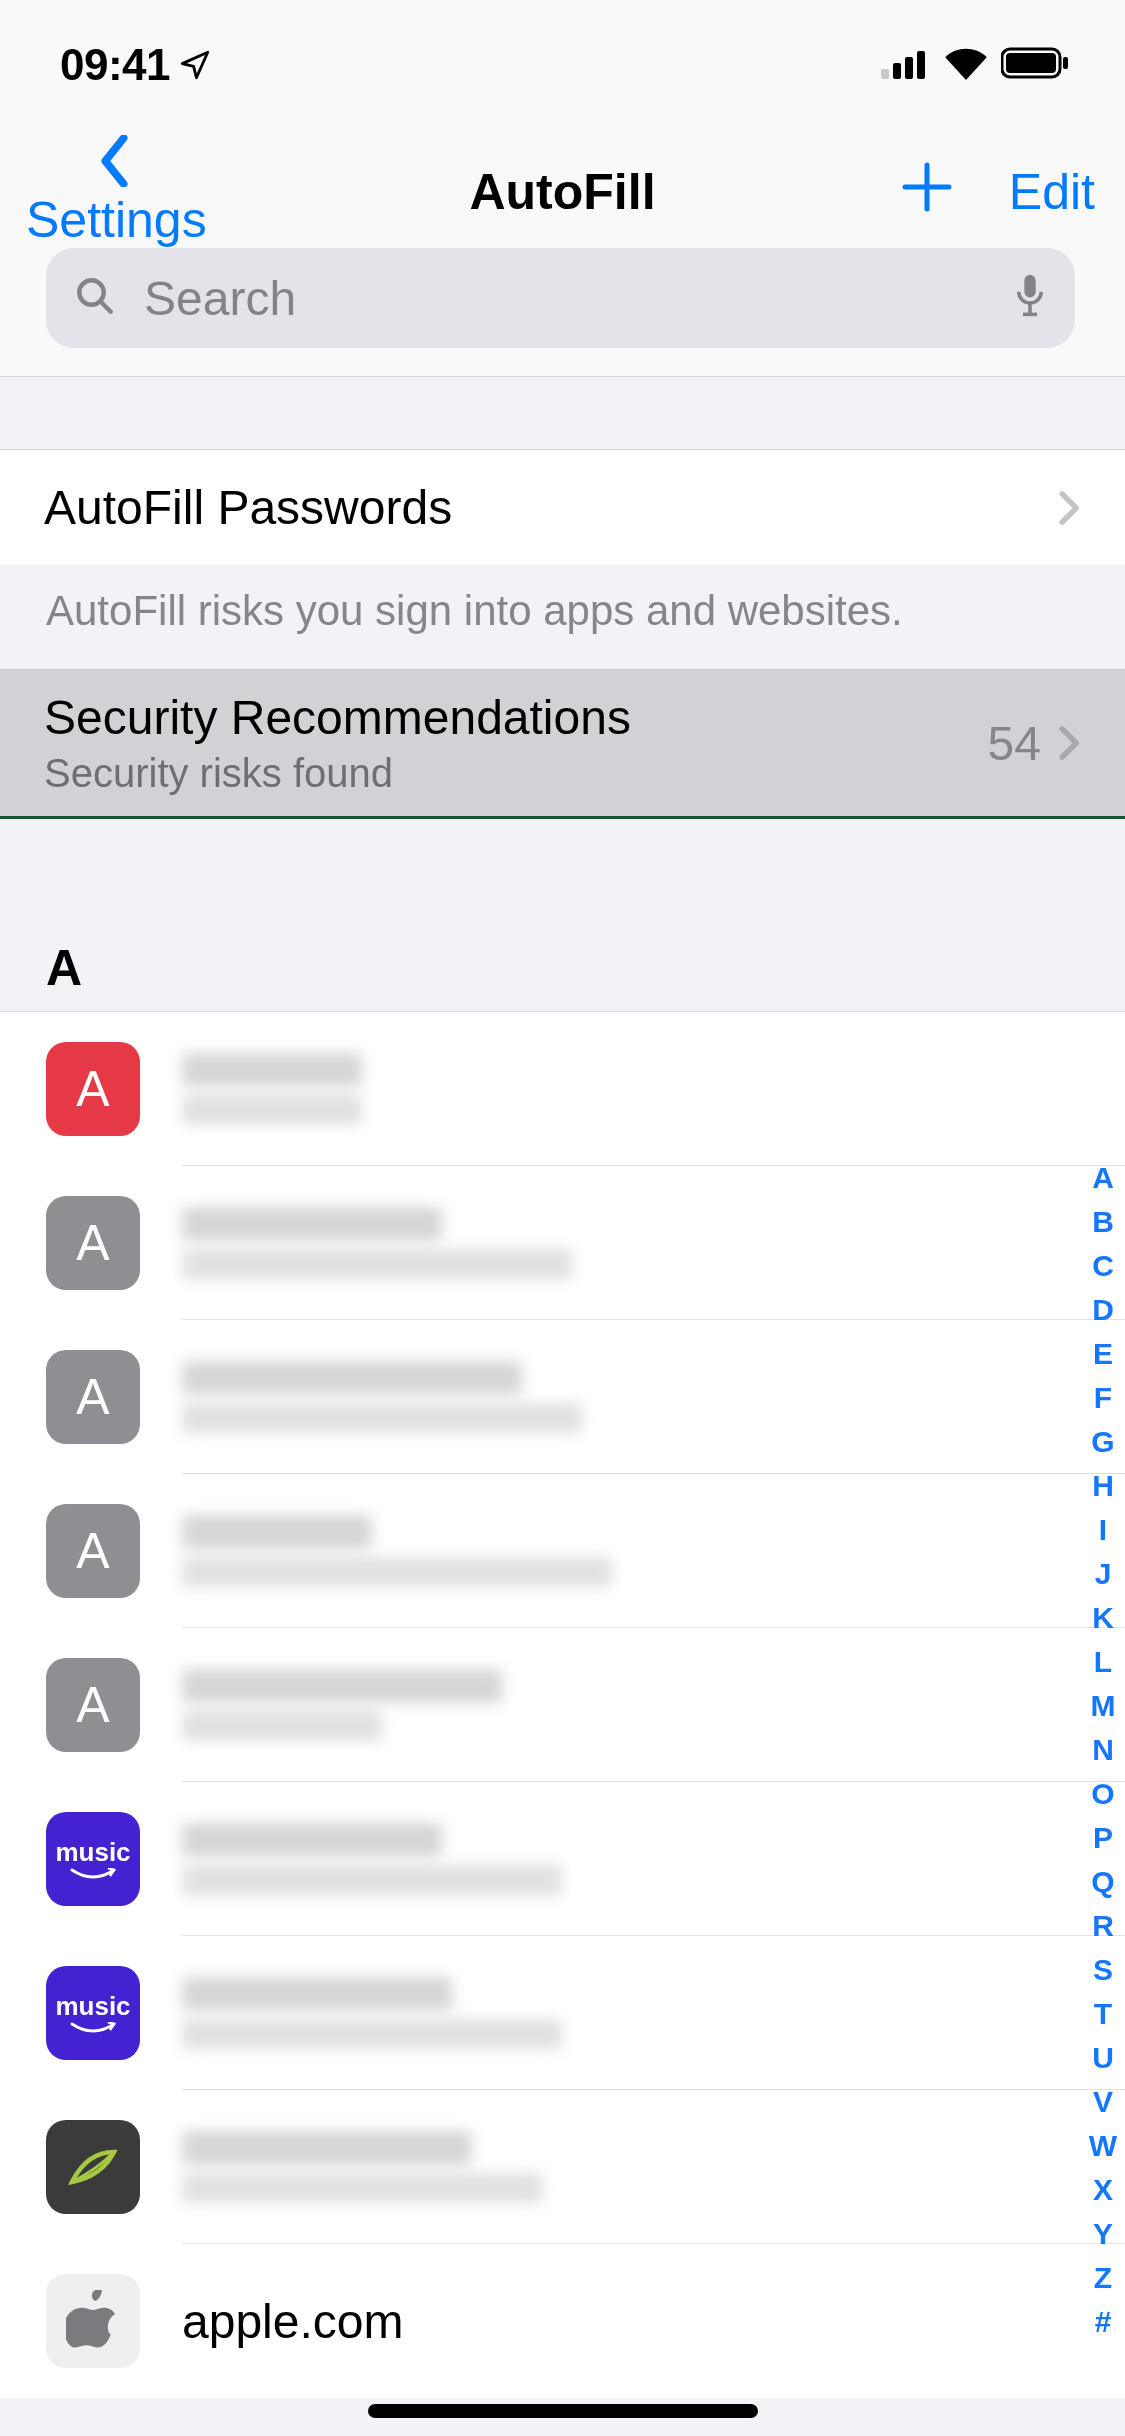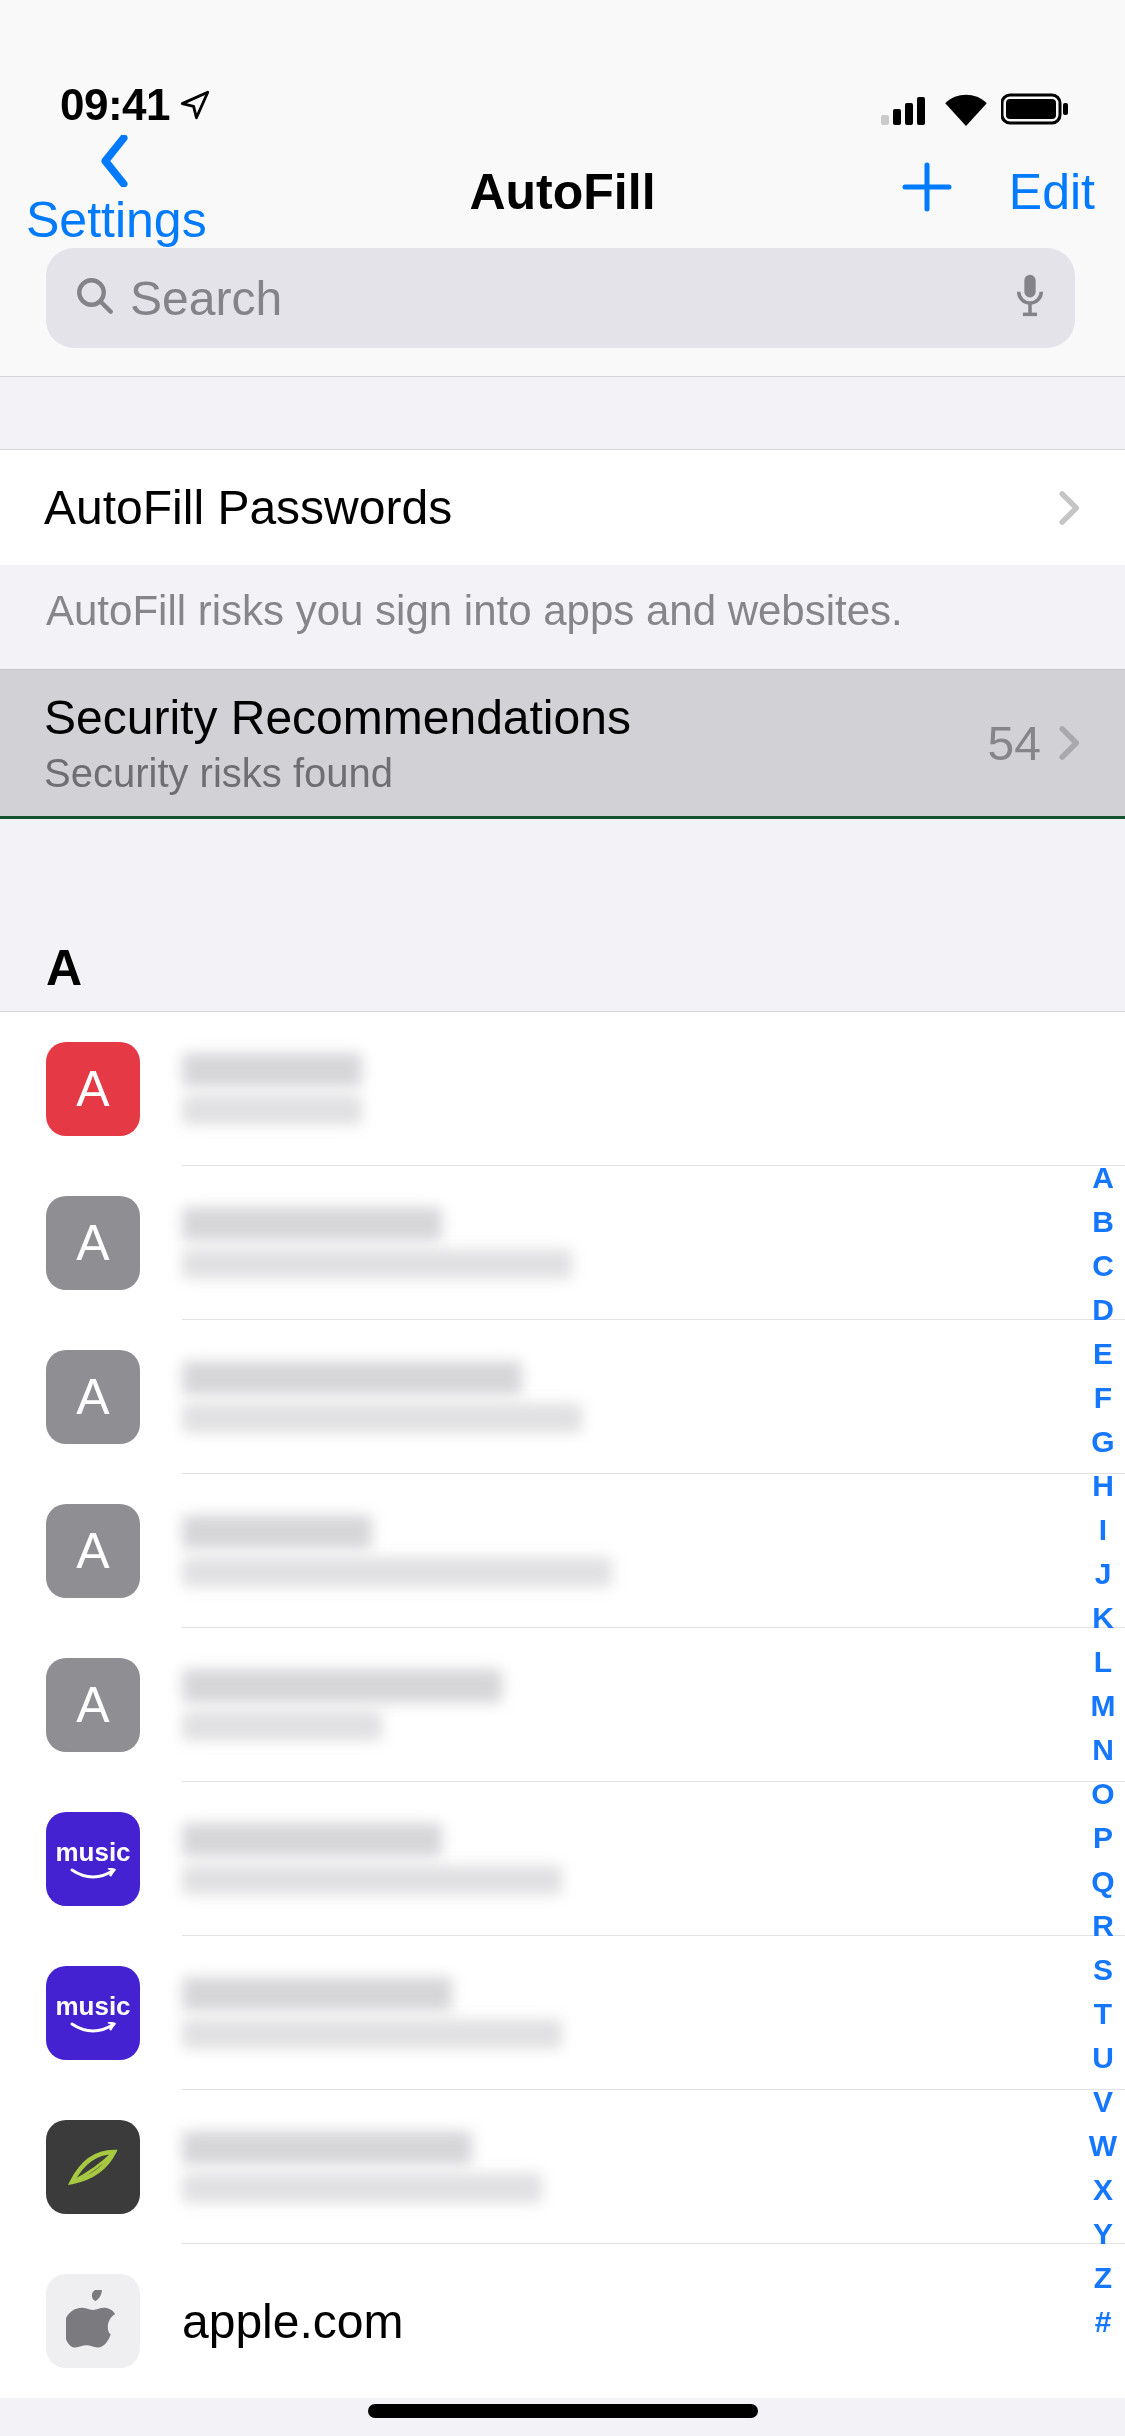--- a/index.html
+++ b/index.html
@@ -1,29 +1,29 @@
 <!DOCTYPE html>
 <html><head>
 <meta charset="utf-8">
 <style>
 * { margin: 0; padding: 0; box-sizing: border-box; -webkit-font-smoothing: antialiased; }
 html, body { width: 1125px; height: 2436px; font-family: -apple-system, "SF Pro Text", "Helvetica Neue", Arial, sans-serif; background: #f2f2f7; overflow: hidden; }
 
-.status-bar { height: 130px; display: flex; align-items: flex-end; justify-content: space-between; padding: 0 54px 0 60px; background: #f9f9f9; }
+.status-bar { height: 130px; display: flex; align-items: center; justify-content: space-between; padding: 0 54px 0 60px; background: #f9f9f9; }
 .status-left { display: flex; align-items: center; gap: 8px; font-size: 44px; font-weight: 600; letter-spacing: -0.5px; }
 .status-right { display: flex; align-items: center; gap: 12px; }
 
 .nav-bar { background: #f9f9f9; padding: 12px 30px 28px 26px; }
 .nav-top { display: flex; align-items: center; justify-content: space-between; height: 100px; }
 .nav-back { display: flex; align-items: center; gap: 4px; color: #007aff; font-size: 50px; font-weight: 400; flex-direction: column; }
 .nav-title { position: absolute; left: 50%; transform: translateX(-50%); font-size: 50px; font-weight: 600; color: #000; }
 .nav-actions { display: flex; align-items: center; gap: 56px; color: #007aff; font-size: 50px; }
 .nav-plus { font-size: 60px; font-weight: 300; }
 
-.search-wrap { margin: 6px 20px 0 20px; background: #e4e3ea; border-radius: 28px; height: 100px; display: flex; align-items: center; padding: 0 28px; gap: 14px; }
+.search-wrap { margin: 6px 20px 0 20px; background: #e4e3ea; border-radius: 28px; height: 100px; display: flex; align-items: center; padding: 0 28px; gap: 28px; }
 .search-input { flex: 1; border: none; background: transparent; font-size: 48px; color: #000; outline: none; }
 .search-input::placeholder { color: #838388; }
 
 .content { position: relative; }
 
 .group-gap { height: 74px; background: #f2f2f7; border-top: 1px solid #d6d6da; border-bottom: 1px solid #d6d6da; }
 
 .row { background: #fff; display: flex; align-items: center; padding: 30px 44px; justify-content: space-between; }
 .row-title { font-size: 48px; color: #000; }
 .row-right { display: flex; align-items: center; gap: 18px; color: #86868a; font-size: 48px; }

